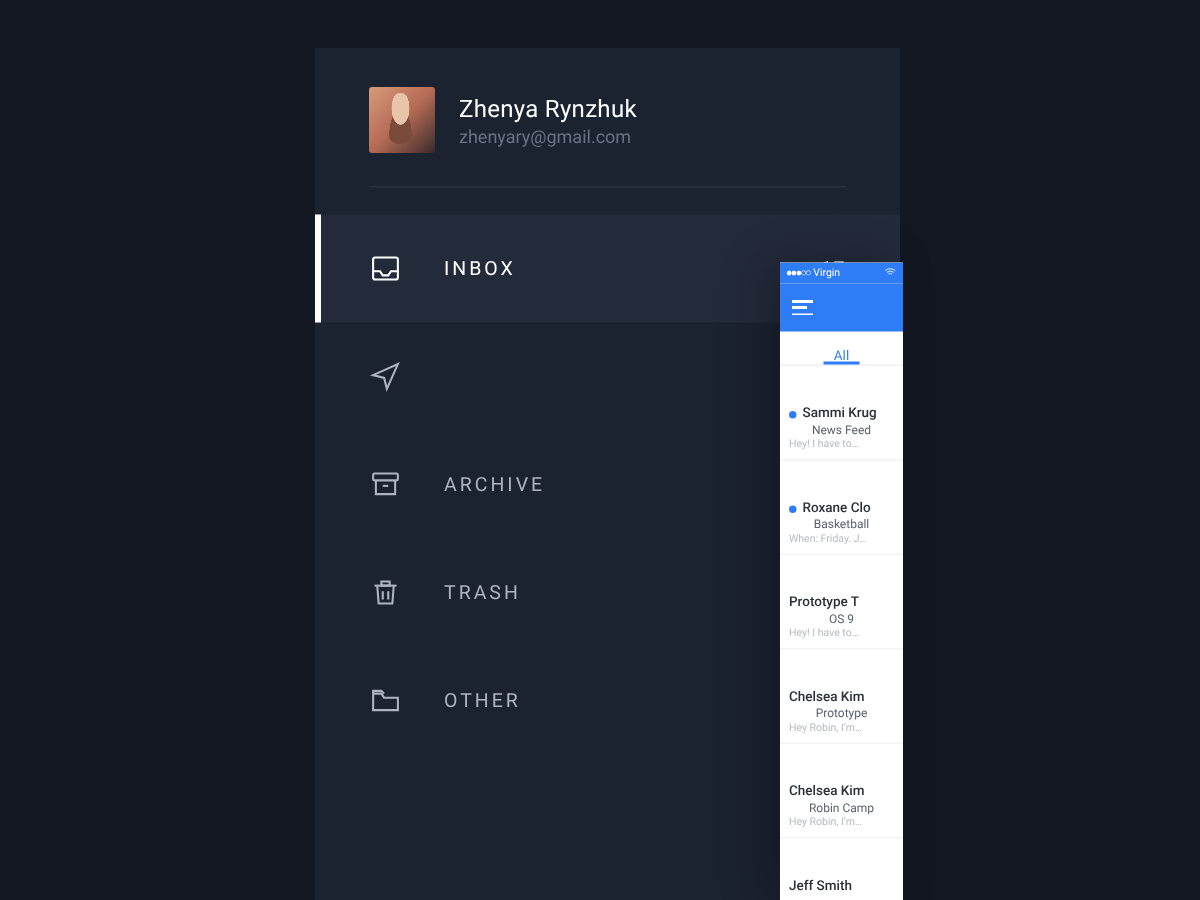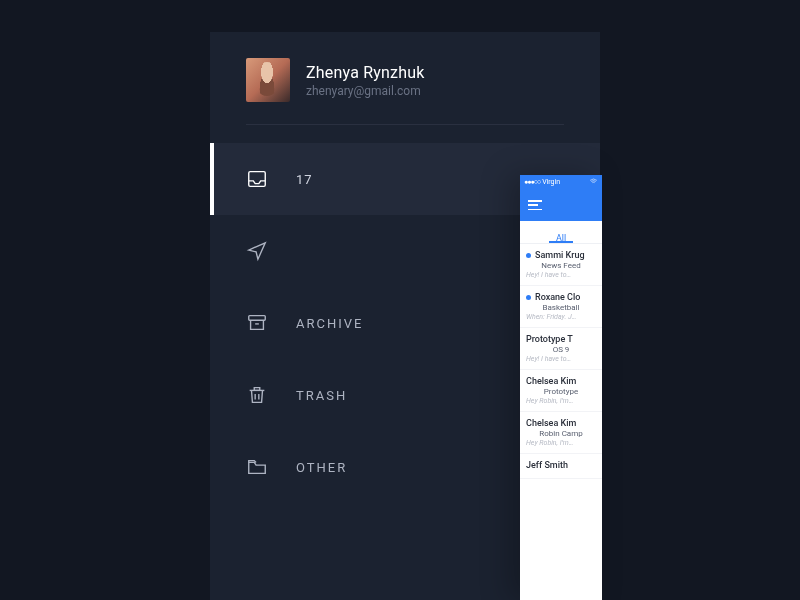--- a/index.html
+++ b/index.html
@@ -184,41 +184,41 @@
   .mail-sender {
     color:#2a2f3a;
     font-size:9px;
     font-weight:500;
     white-space:nowrap;
     overflow:hidden;
     text-overflow:ellipsis;
     display:flex;
     align-items:center;
     gap:4px;
+    margin-top:21px;
   }
   .unread-dot {
     width:5px; height:5px; border-radius:50%; background:#2e7df6; flex-shrink:0;
   }
   .mail-subject {
     color:#5a6070;
     font-size:8px;
     white-space:nowrap;
     overflow:hidden;
     text-overflow:ellipsis;
     margin-top:1px;
     text-align:center;
   }
   .mail-preview {
     color:#b6bac4;
     font-size:7px;
     white-space:nowrap;
     overflow:hidden;
     text-overflow:ellipsis;
     margin-top:1px;
-    font-style:italic;
   }
 </style>
 </head>
 <body>
 
 <div class="panel">
 
   <div class="profile">
     <div class="avatar"></div>
     <div class="profile-text">
@@ -231,20 +231,21 @@
 
   <div class="nav">
 
     <div class="nav-item active">
       <span class="nav-icon">
         <svg viewBox="0 0 24 24" width="22" height="22">
             <rect x="3" y="4" width="18" height="16" rx="1.5"></rect>
             <path d="M3 14h5l2 3h4l2-3h5"></path>
           </svg>
       </span>
+      <span class="nav-label">INBOX</span>
       <span class="nav-count">17</span>
     </div>
 
     <div class="nav-item">
       <span class="nav-icon">
         <svg viewBox="0 0 24 24" width="22" height="22">
             <path d="M3 11l18-8-8 18-2-8-8-2z"></path>
           </svg>
       </span>
       <span class="nav-count"></span>

